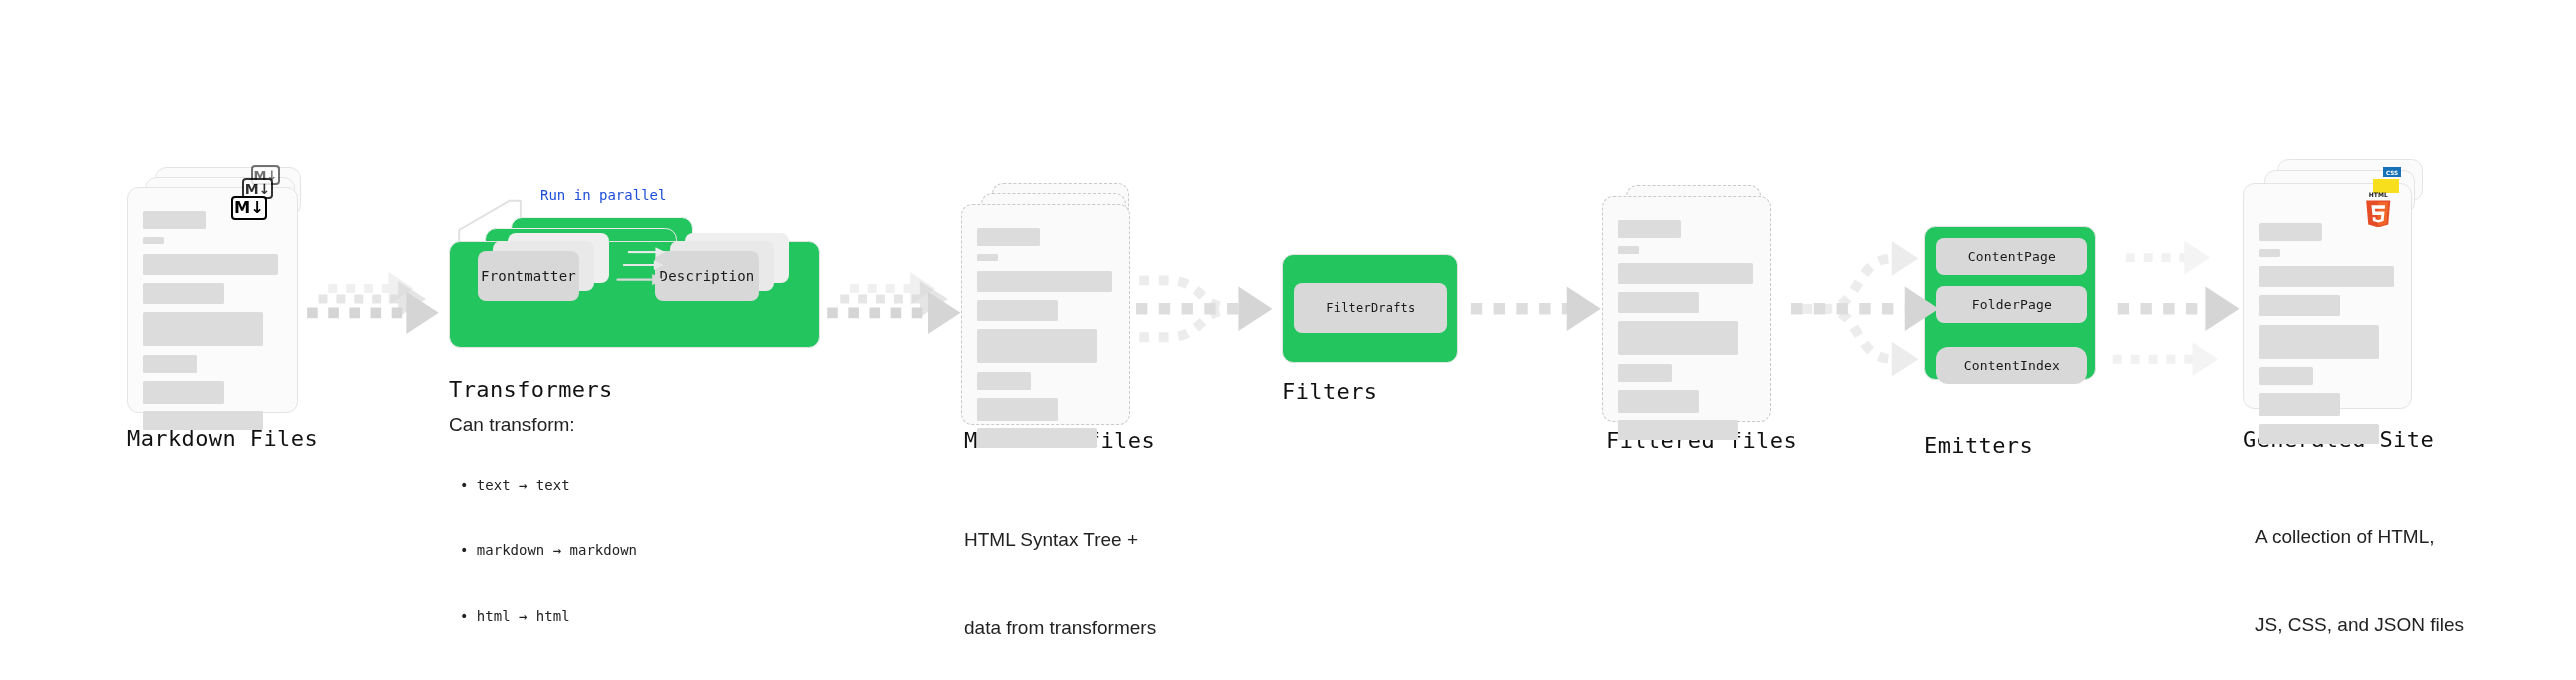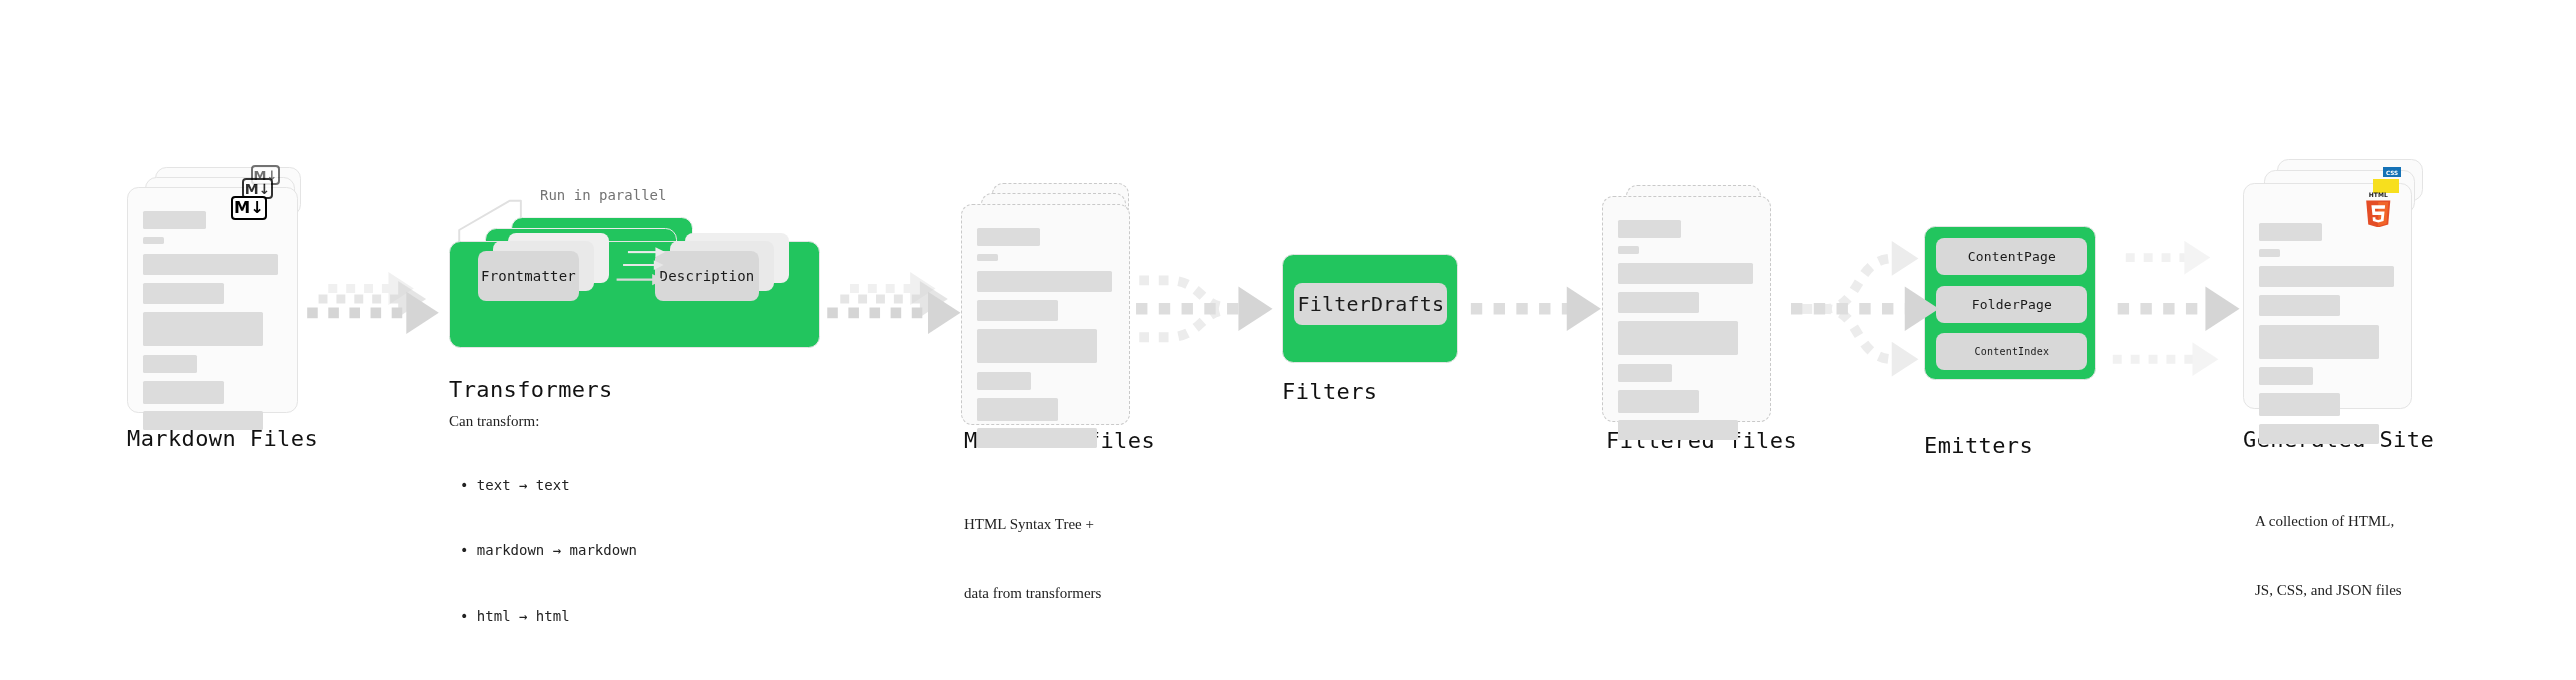--- a/index.html
+++ b/index.html
@@ -113,39 +113,39 @@
     font-family: "DejaVu Sans Mono", "Liberation Mono", monospace;
     white-space: nowrap;
   }
   .caption-title {
     font-size: 22px;
     letter-spacing: 0.4px;
     color: #111;
   }
   .caption-sub {
     position: absolute;
-    font-size: 15px;
+    font-size: 19px;
     line-height: 1.55;
     color: #222;
-    font-family: Liberation Serif, serif;
+    font-family: Liberation Sans, sans-serif;
     white-space: pre;
   }
   .bullets {
     position: absolute;
     font-size: 14px;
     line-height: 1.55;
     color: #222;
     font-family: "DejaVu Sans Mono", "Liberation Mono", monospace;
     white-space: pre;
   }
 
   .parallel-label {
     position: absolute;
     font-size: 14px;
-    color: #737373;
+    color: #1d4ed8;
     font-family: "DejaVu Sans Mono", "Liberation Mono", monospace;
     white-space: nowrap;
   }
 
   svg.overlay {
     position: absolute;
     left: 0; top: 0;
     width: 2576px; height: 681px;
     pointer-events: none;
     z-index: 1;
@@ -324,21 +324,21 @@
     </div>
   </div>
   <div class="caption caption-title" style="left:964px; top:428px;">Modified files</div>
   <div class="caption-sub" style="left:964px; top:466px;">
     <div>HTML Syntax Tree +</div>
     <div>data from transformers</div>
   </div>
 
   <div class="node" style="left:1282px; top:254px;">
     <div class="group-box" style="left:0px; top:0px; width:176px; height:109px;">
-      <div class="chip" style="left:11.4px; top:28px; width:153px; height:42px; font-size:20px;">FilterDrafts</div>
+      <div class="chip" style="left:11.4px; top:28px; width:153px; height:50px; font-size:12px;">FilterDrafts</div>
     </div>
   </div>
   <div class="caption caption-title" style="left:1282px; top:379px;">Filters</div>
 
   <div class="node" style="left:1602px; top:185px;">
     <div class="file-stack" style="width:203px; height:252px;">
       <div class="file-card dashed" style="left:24.4px; top:0px; width:135px; height:34px;"></div>
       <div class="file-card dashed card-main" style="left:0px; top:11.4px; width:169px; height:226px;">
         <div class="skel" style="left:14.6px; top:23px; width:63px; height:18px;"></div>
         <div class="skel" style="left:14.6px; top:49px; width:21px; height:7.3px;"></div>
@@ -350,21 +350,21 @@
         <div class="skel" style="left:14.6px; top:223px; width:120px; height:19.5px;"></div>
       </div>
     </div>
   </div>
   <div class="caption caption-title" style="left:1606px; top:428px;">Filtered files</div>
 
   <div class="node" style="left:1924px; top:226px;">
     <div class="group-box" style="left:0px; top:0px; width:172px; height:154px;">
       <div class="chip" style="left:11.4px; top:11.4px; width:151px; height:37px; font-size:13px;">ContentPage</div>
       <div class="chip" style="left:11.4px; top:59px; width:151px; height:37px; font-size:13px;">FolderPage</div>
-      <div class="chip" style="left:11.4px; top:106px; width:151px; height:37px; font-size:10px;">ContentIndex</div>
+      <div class="chip" style="left:11.4px; top:120px; width:151px; height:37px; font-size:13px;border-radius:12px;">ContentIndex</div>
     </div>
   </div>
   <div class="caption caption-title" style="left:1924px; top:397px;margin-top:36px;">Emitters</div>
 
   <div class="node" style="left:2243px; top:159px;">
     <div class="file-stack" style="width:211px; height:268px;">
 
       <div class="file-card" style="left:34px; top:0px; width:146px; height:42px;"></div>
       <div class="css-badge" style="left:140px; top:8.1px; width:18px; height:9.8px;">
         <span style="font-size:5.7px; line-height:1;">CSS</span>

